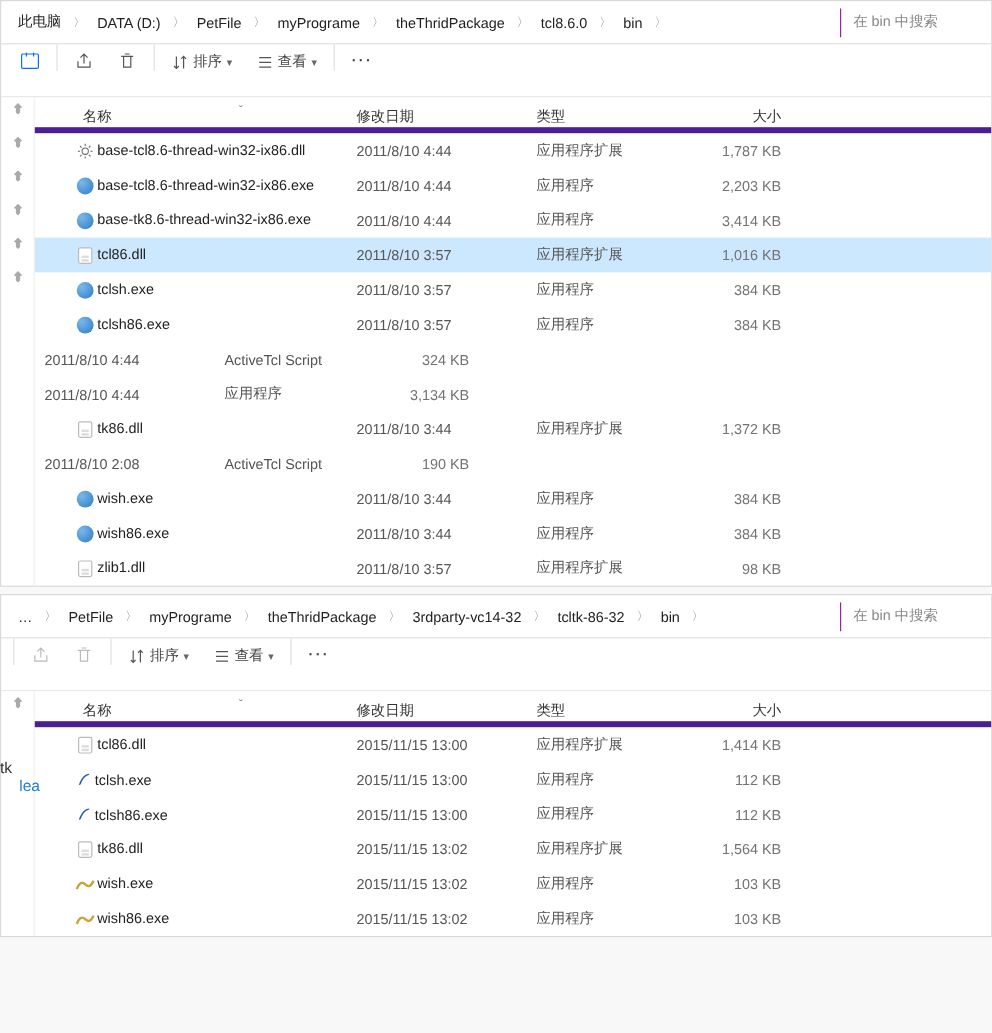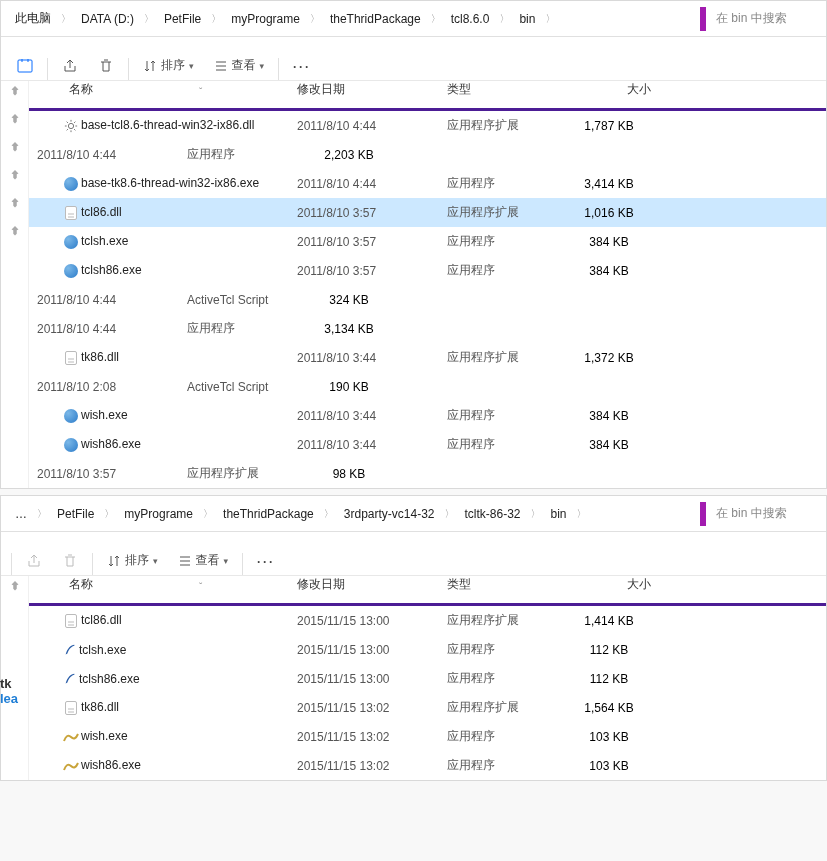--- a/index.html
+++ b/index.html
@@ -2,54 +2,54 @@
 <html><head>
 <meta charset="utf-8">
 <style>
   * { box-sizing: border-box; margin: 0; padding: 0; }
   body { font-family: "Microsoft YaHei", "Segoe UI", sans-serif; font-size: 12px; color: #222; background: #f8f8f8; width: 827px; }
   .window { background: #fff; border: 1px solid #d9d9d9; margin-bottom: 6px; }
   .breadcrumb { display: flex; align-items: center; height: 36px; padding: 0 6px; border-bottom: 1px solid #e0e0e0; }
   .bc-list { display: flex; align-items: center; flex: 1; overflow: hidden; }
   .bc-item { display: flex; align-items: center; height: 100%; padding: 0 8px; cursor: pointer; white-space: nowrap; }
   .bc-sep { color: #888; padding: 0 2px; font-size: 10px; }
-  .search { width: 120px; height: 24px; border-left: 6px solid #a21caf; padding-left: 10px; display:flex; align-items:center; color:#888; }
-  .toolbar { display: flex; align-items: flex-end; height: 44px; padding: 0 6px; border-bottom: 1px solid #e8e8e8; }
+  .search { width: 120px; height: 24px; border-left: 1px solid #a21caf; padding-left: 10px; display:flex; align-items:center; color:#888; }
+  .toolbar { display: flex; align-items: flex-start; height: 44px; padding: 0 6px; border-bottom: 1px solid #e8e8e8; }
   .tbtn { padding: 6px 10px; display: flex; align-items: center; gap: 4px; cursor: pointer; color:#444; }
   .tbtn.first svg { color:#0a6cff; }
   .divider { width: 1px; height: 22px; background: #e0e0e0; margin: 0 4px; }
   .more-dots { letter-spacing: 2px; font-weight:bold; }
   .body-row { display: flex; }
   .pin-strip { width: 28px; display: flex; flex-direction: column; align-items: center; padding-top: 4px; gap: 14px; border-right:1px solid #f0f0f0; }
   .pin { width:14px; height:14px; color:#aaa; }
   .list-area { flex: 1; }
-  .columns { display: flex; align-items: flex-start; height: 30px; border-bottom: 3px solid #4c1d95; color:#333; position:relative; }
+  .columns { display: flex; align-items: flex-end; height: 30px; border-bottom: 5px solid #4c1d95; color:#333; position:relative; }
   .col { padding: 0 8px; display:flex; align-items:center; gap:4px; }
   .col.name { width: 260px; padding-left: 40px; }
   .col.date { width: 150px; }
   .col.type { width: 120px; }
   .col.size { width: 100px; justify-content:flex-end; text-align:right; }
   .col.name .sep { position:absolute; left:170px; top:6px; color:#888; font-size:10px; }
   .row { display: flex; align-items: center; height: 29px; cursor: pointer; }
   .row.selected { background: #cce8ff; }
   .cell { padding: 0 8px; overflow:hidden; text-overflow:ellipsis; white-space:nowrap; }
   .cell.name { width: 260px; display:flex; gap:2px; padding-left: 34px; }
   .cell.date { width: 150px; color:#555; }
   .cell.type { width: 120px; color:#555; }
-  .cell.size { width: 100px; text-align:center; color:#000000; }
+  .cell.size { width: 100px; text-align:right; color:#737373; }
   .icon { width:16px; height:16px; display:inline-flex; align-items:center; justify-content:center; flex-shrink:0; }
   .icon-gear svg { color:#666; }
   .icon-exe { background: radial-gradient(circle at 30% 30%, #7bb8e8, #2b7bc9); border-radius:50%; width:14px; height:14px; }
   .icon-dll { border:1px solid #bbb; border-radius:2px; width:12px; height:14px; position:relative; background:#fff; }
   .icon-dll::after { content:""; position:absolute; left:2px; right:2px; top:6px; height:2px; background:#ddd; box-shadow:0 3px 0 #ddd; }
   .icon-feather { width:14px; height:14px; color:#2b5ea8; }
   .icon-wish { width:16px; height:10px; }
   .chev { font-size:9px; color:#666; }
-  .sidecut { position:absolute; left:0; top:676px; font-size:13px; color:#333;font-weight:bold; }
-  .sidecut .lea { color:#1f7ed6; }
+  .sidecut { position:absolute; left:0; top:632px; font-size:13px; color:#333; }
+  .sidecut .lea { color:#1f7ed6;padding-left:16px; }
 </style>
 </head>
 <body>
 
 <div class="window">
   <div class="breadcrumb">
     <div class="bc-list" id="bc1">
         <div class="bc-item">此电脑</div>
         <span class="bc-sep">〉</span>
         <div class="bc-item">DATA (D:)</div>
@@ -153,20 +153,26 @@
                   <path d="M8 1v2M8 13v2M1 8h2M13 8h2M3 3l1.5 1.5M11.5 11.5L13 13M13 3l-1.5 1.5M4.5 11.5L3 13" stroke="currentColor"></path>
                 </svg>
               </span>
               <span>base-tcl8.6-thread-win32-ix86.dll</span>
             </div>
             <div class="cell date">2011/8/10 4:44</div>
             <div class="cell type">应用程序扩展</div>
             <div class="cell size">1,787 KB</div>
           </div>
           <div class="row">
+            <div class="cell name">
+              <span class="icon">
+                <span class="icon-exe"></span>
+              </span>
+              <span>base-tcl8.6-thread-win32-ix86.exe</span>
+            </div>
             <div class="cell date">2011/8/10 4:44</div>
             <div class="cell type">应用程序</div>
             <div class="cell size">2,203 KB</div>
           </div>
           <div class="row">
             <div class="cell name">
               <span class="icon">
                 <span class="icon-exe"></span>
               </span>
               <span>base-tk8.6-thread-win32-ix86.exe</span>
@@ -250,20 +256,26 @@
               <span class="icon">
                 <span class="icon-exe"></span>
               </span>
               <span>wish86.exe</span>
             </div>
             <div class="cell date">2011/8/10 3:44</div>
             <div class="cell type">应用程序</div>
             <div class="cell size">384 KB</div>
           </div>
           <div class="row">
+            <div class="cell name">
+              <span class="icon">
+                <span class="icon-dll"></span>
+              </span>
+              <span>zlib1.dll</span>
+            </div>
             <div class="cell date">2011/8/10 3:57</div>
             <div class="cell type">应用程序扩展</div>
             <div class="cell size">98 KB</div>
           </div>
         </div>
     </div>
   </div>
 </div>
 
 <div class="window">

